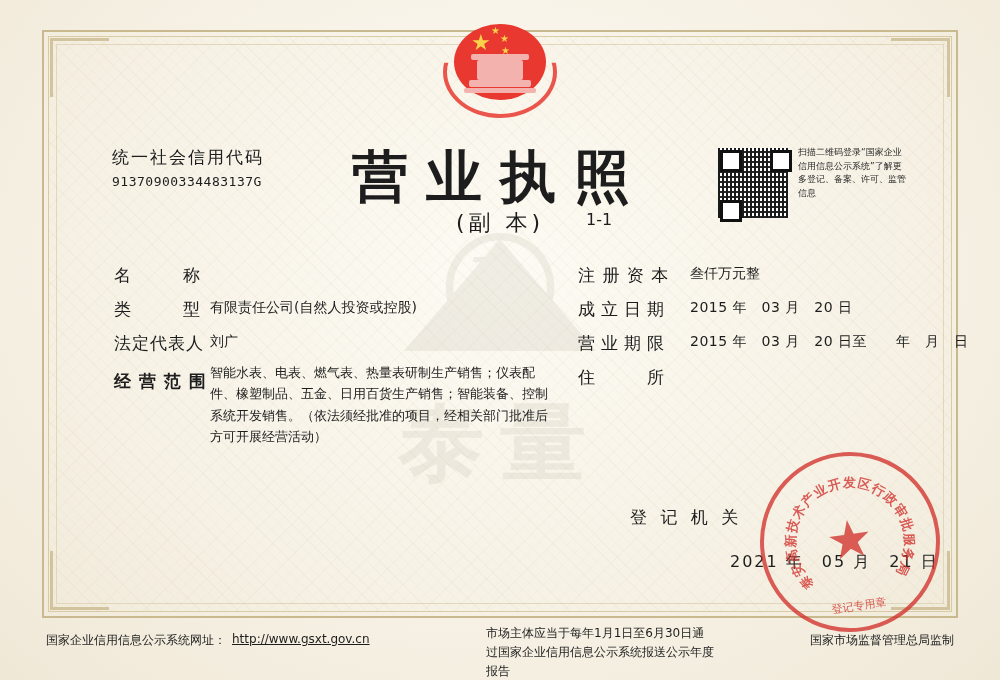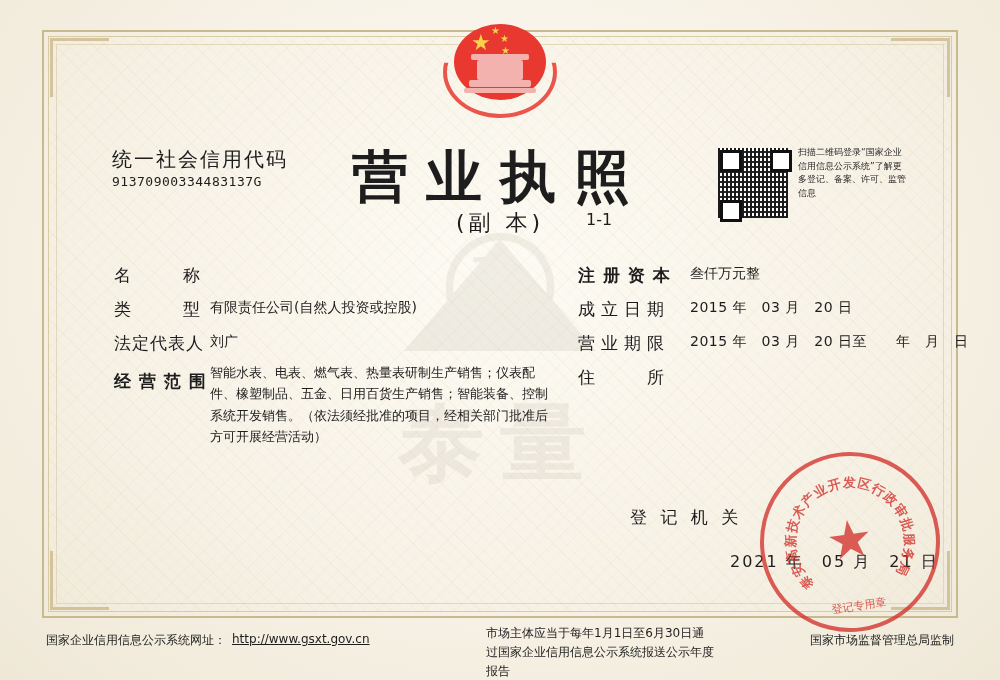--- a/index.html
+++ b/index.html
@@ -112,21 +112,21 @@
   .subtitle{
     position:absolute;left:0;right:0;top:208px;text-align:center;
     font-size:22px;letter-spacing:4px;color:#1d1d1d;
   }
   .copyno{
     position:absolute;left:586px;top:210px;font-size:16px;color:#1d1d1d;
   }
 
   
   .code-label{
-    position:absolute;left:112px;top:146px;font-size:20px;letter-spacing:2px;color:#1d1d1d;
+    position:absolute;left:112px;top:146px;font-size:17px;letter-spacing:2px;color:#1d1d1d;
   }
   .code-value{
     position:absolute;left:112px;top:174px;font-size:13px;letter-spacing:.5px;color:#1d1d1d;
     font-family:"DejaVu Sans Mono","Liberation Mono",monospace;
   }
 
   
   .qr-wrap{position:absolute;left:718px;top:148px;width:70px;height:70px;}
   .qr{
     width:70px;height:70px;
@@ -150,21 +150,21 @@
 
   .lbl-name{left:114px;top:264px;}
   .val-name{left:210px;top:265px;}
   .lbl-type{left:114px;top:298px;}
   .val-type{left:210px;top:299px;}
   .lbl-legal{left:114px;top:332px;letter-spacing:1px;}
   .val-legal{left:210px;top:333px;}
   .lbl-scope{left:114px;top:370px;letter-spacing:1px;font-weight:bold;}
   .val-scope{left:210px;top:362px;width:350px;font-size:13px;line-height:1.65;}
 
-  .lbl-capital{left:578px;top:264px;letter-spacing:1px;font-weight:bold;}
+  .lbl-capital{left:578px;top:264px;letter-spacing:1px;}
   .val-capital{left:690px;top:265px;text-align:center;}
   .lbl-estab{left:578px;top:298px;letter-spacing:6px;}
   .val-estab{left:690px;top:299px;letter-spacing:.5px;}
   .lbl-term{left:578px;top:332px;letter-spacing:6px;}
   .val-term{left:690px;top:333px;letter-spacing:.5px;white-space:nowrap;}
   .lbl-addr{left:578px;top:366px;letter-spacing:6px;}
   .val-addr{left:672px;top:364px;width:248px;font-size:13px;line-height:1.7;}
 
   
   .registrar{

